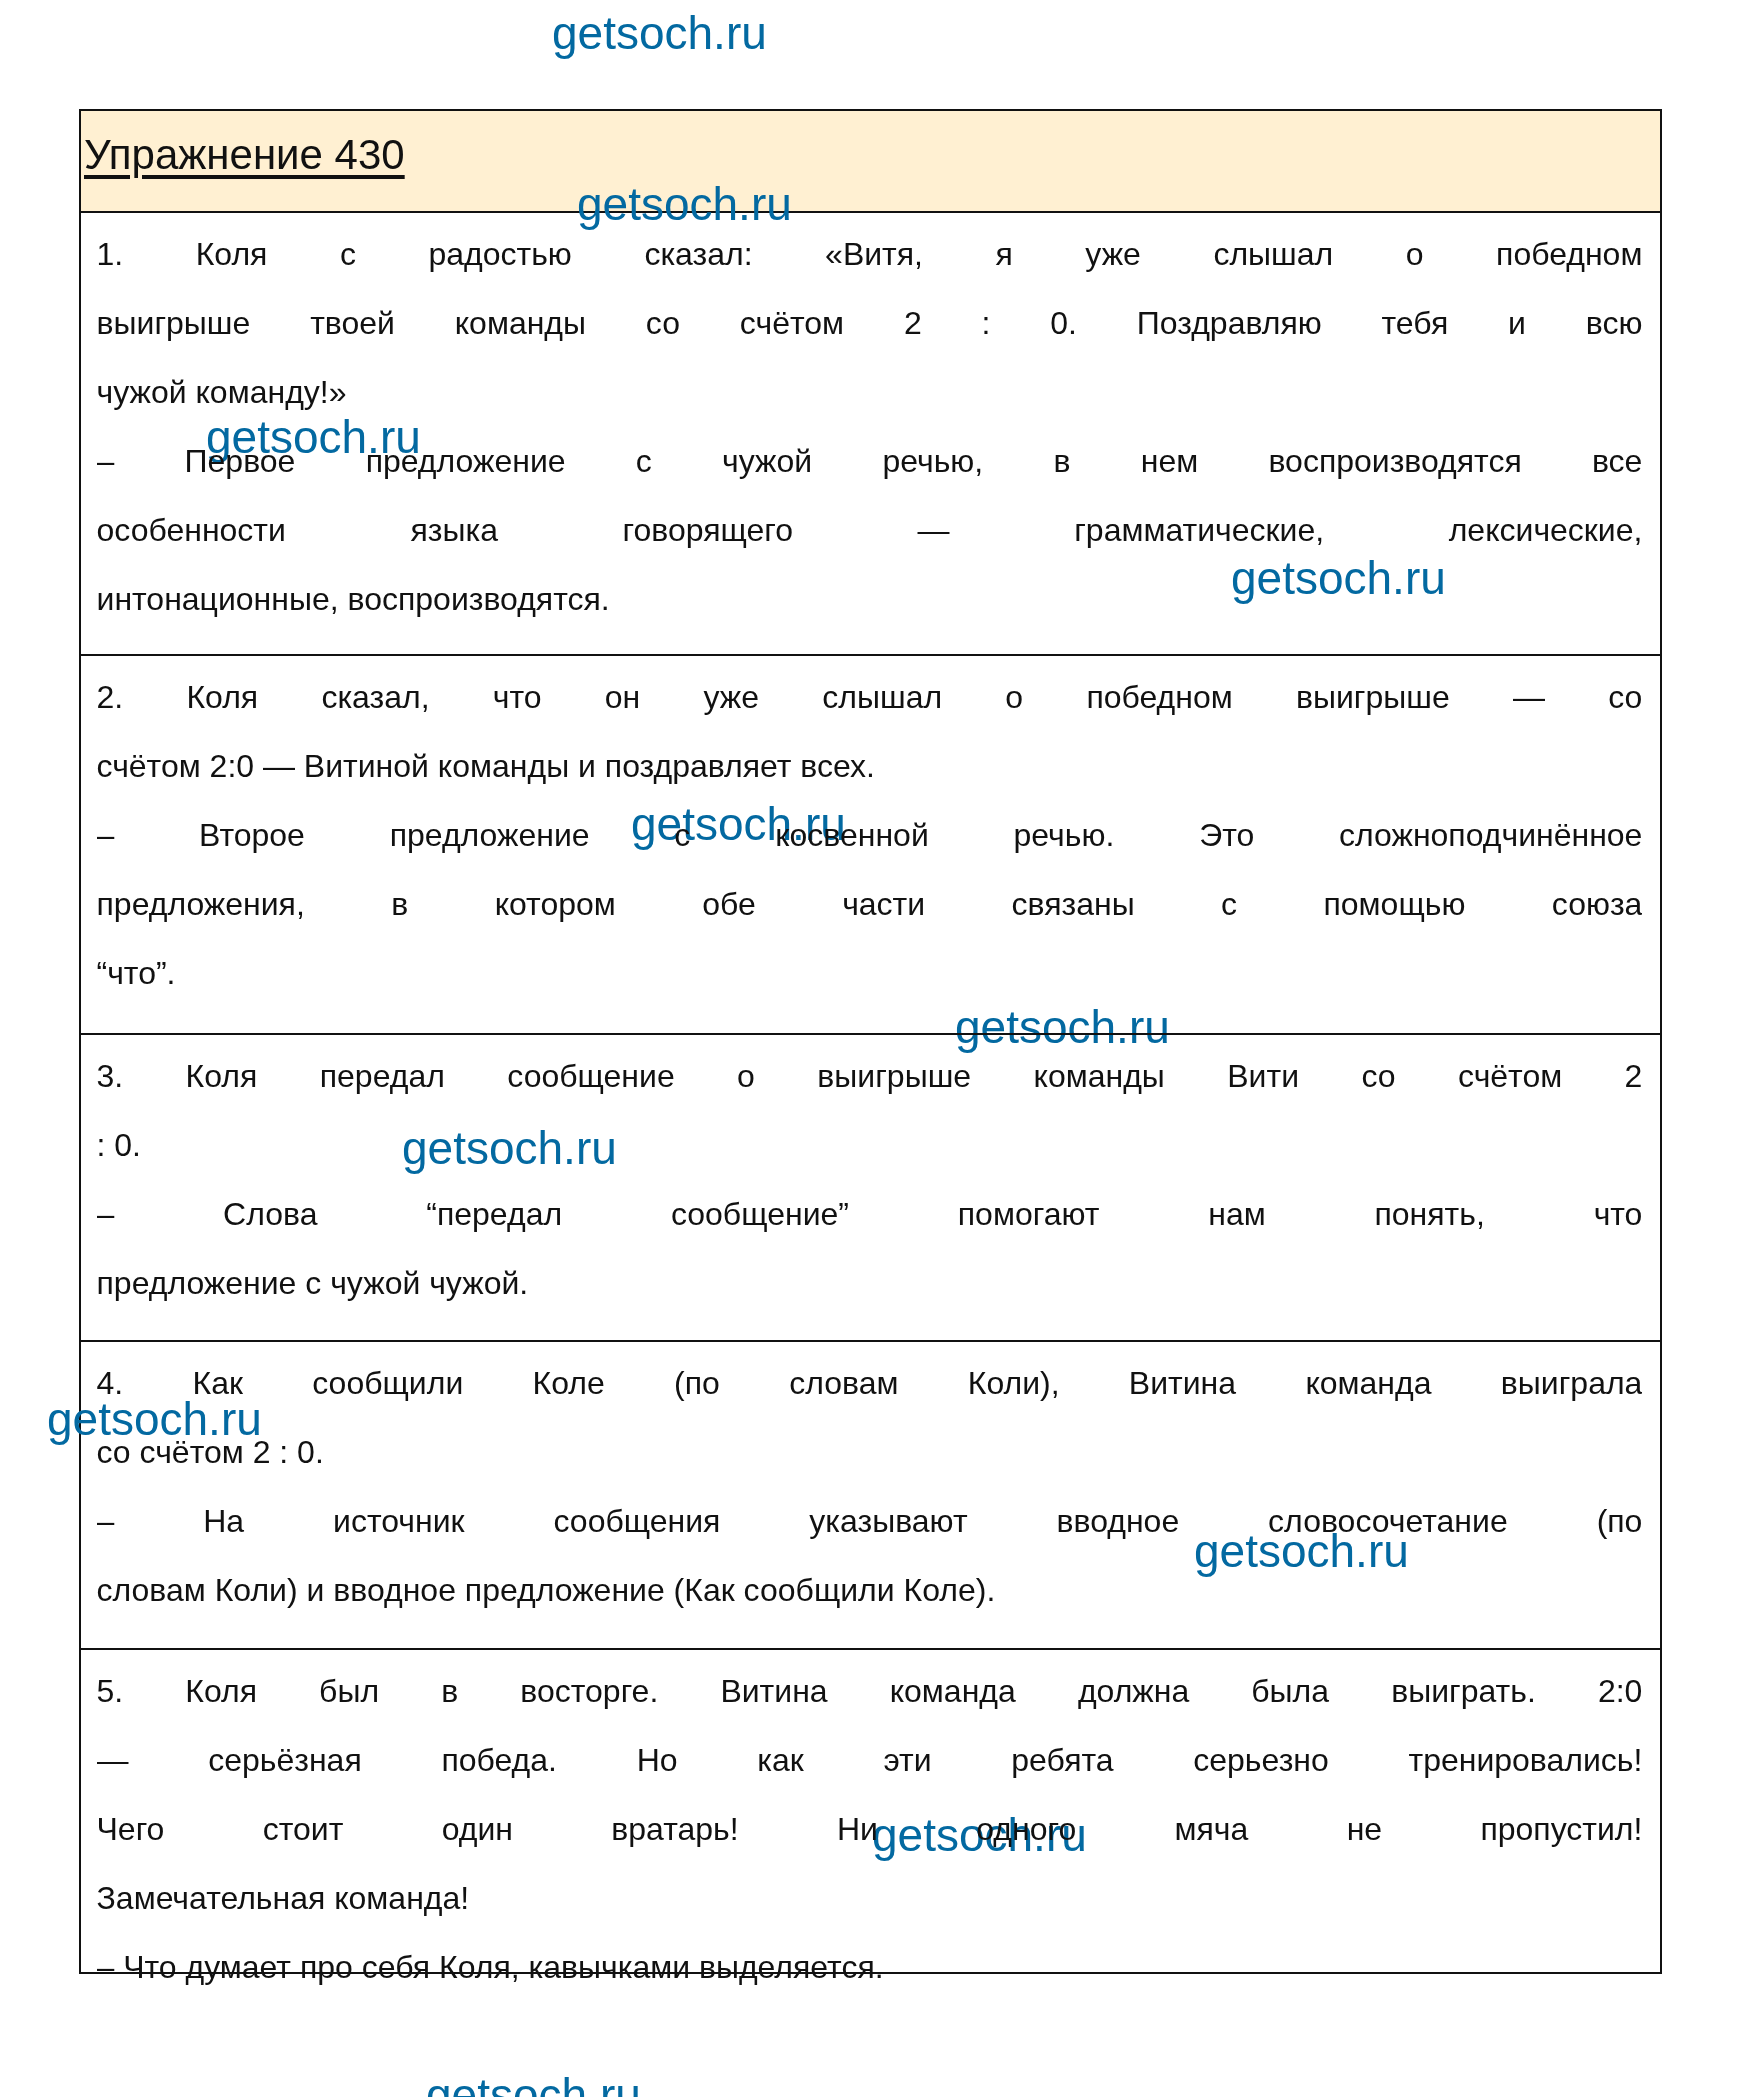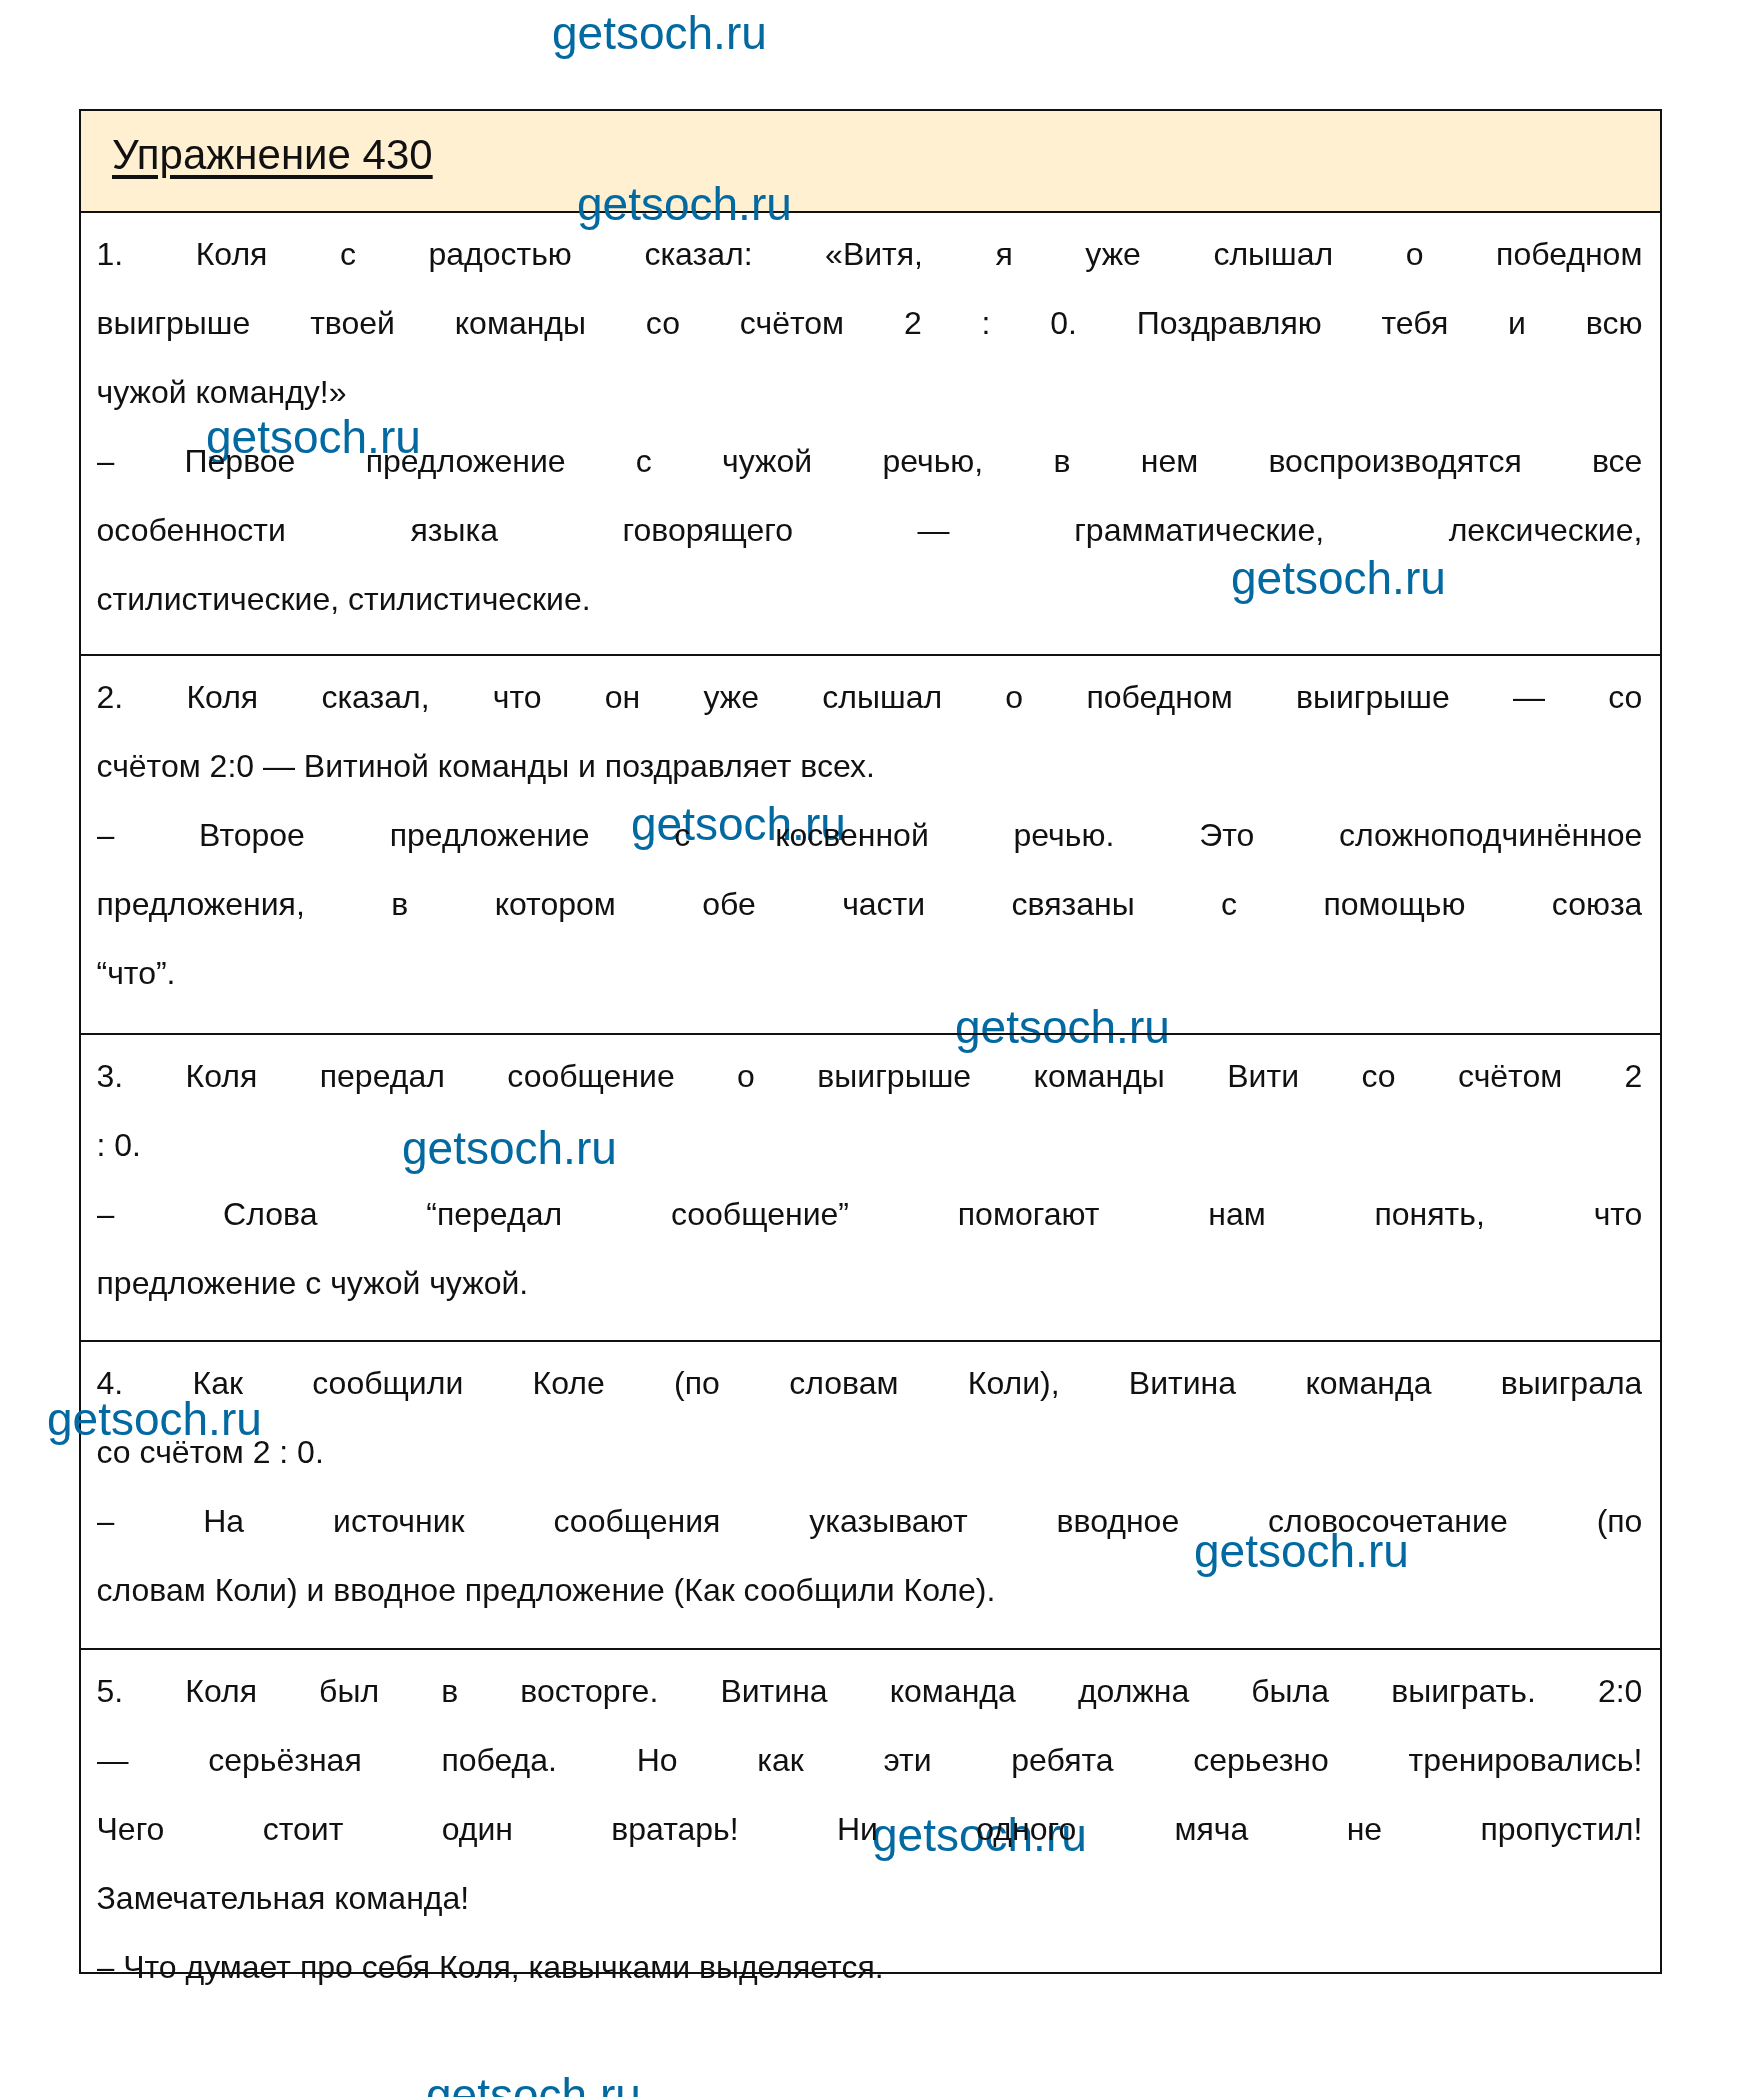--- a/index.html
+++ b/index.html
@@ -2,21 +2,21 @@
 <html style="font-size:11.2px"><head>
 <meta charset="utf-8">
 <style>
   html, body { margin: 0; padding: 0; background: #ffffff; }
   body { width: 1745px; height: 2097px; position: relative; overflow: hidden;
          font-family: "Liberation Sans", "DejaVu Sans", sans-serif; color: #111; }
   .table { position: absolute; left: 79px; top: 109px; width: 1583px;
            border: 2.8px solid #111; box-sizing: border-box; }
   .header { height: 102px; background: #fff0d2; border-bottom: 2.8px solid #111;
             box-sizing: border-box; position: relative; }
-  .title { position: absolute; left: 31px; top: 15.5px; font-size: 42px; line-height: 56px;
+  .title { position: absolute; left: 3px; top: 15.5px; font-size: 42px; line-height: 56px;
            text-decoration: underline; text-decoration-thickness: 3.5px; text-underline-offset: 5.6px;
            position: absolute; z-index: 3; }
   .row { border-bottom: 2.8px solid #111; box-sizing: border-box; padding: 7px 17.6px 0 15.5px; position: relative; z-index: 3; }
   .row:last-child { border-bottom: none; }
   .row.r1 { height: 443px; }
   .row.r2 { height: 379px; }
   .row.r3 { height: 307px; }
   .row.r4 { height: 308px; }
   .row.r5 { height: 322px; }
   .line { font-size: 32px; line-height: 69px; height: 69px; white-space: nowrap;
@@ -44,21 +44,21 @@
   <div class="header" style="background: rgb(255, 240, 210);">
     <div class="title">Упражнение 430</div>
   </div>
 
   <div class="row r1">
     <div class="line">1. Коля с радостью сказал: «Витя, я уже слышал о победном</div>
     <div class="line">выигрыше твоей команды со счётом 2 : 0. Поздравляю тебя и всю</div>
     <div class="line last">чужой команду!»</div>
     <div class="line">– Первое предложение с чужой речью, в нем воспроизводятся все</div>
     <div class="line">особенности языка говорящего — грамматические, лексические,</div>
-    <div class="line last">стилистические, стилистические.</div>
+    <div class="line last">интонационные, воспроизводятся.</div>
   </div>
 
   <div class="row r2">
     <div class="line">2. Коля сказал, что он уже слышал о победном выигрыше — со</div>
     <div class="line last">счётом 2:0 — Витиной команды и поздравляет всех.</div>
     <div class="line">– Второе предложение с косвенной речью. Это сложноподчинённое</div>
     <div class="line">предложения, в котором обе части связаны с помощью союза</div>
     <div class="line last">“что”.</div>
   </div>
 

